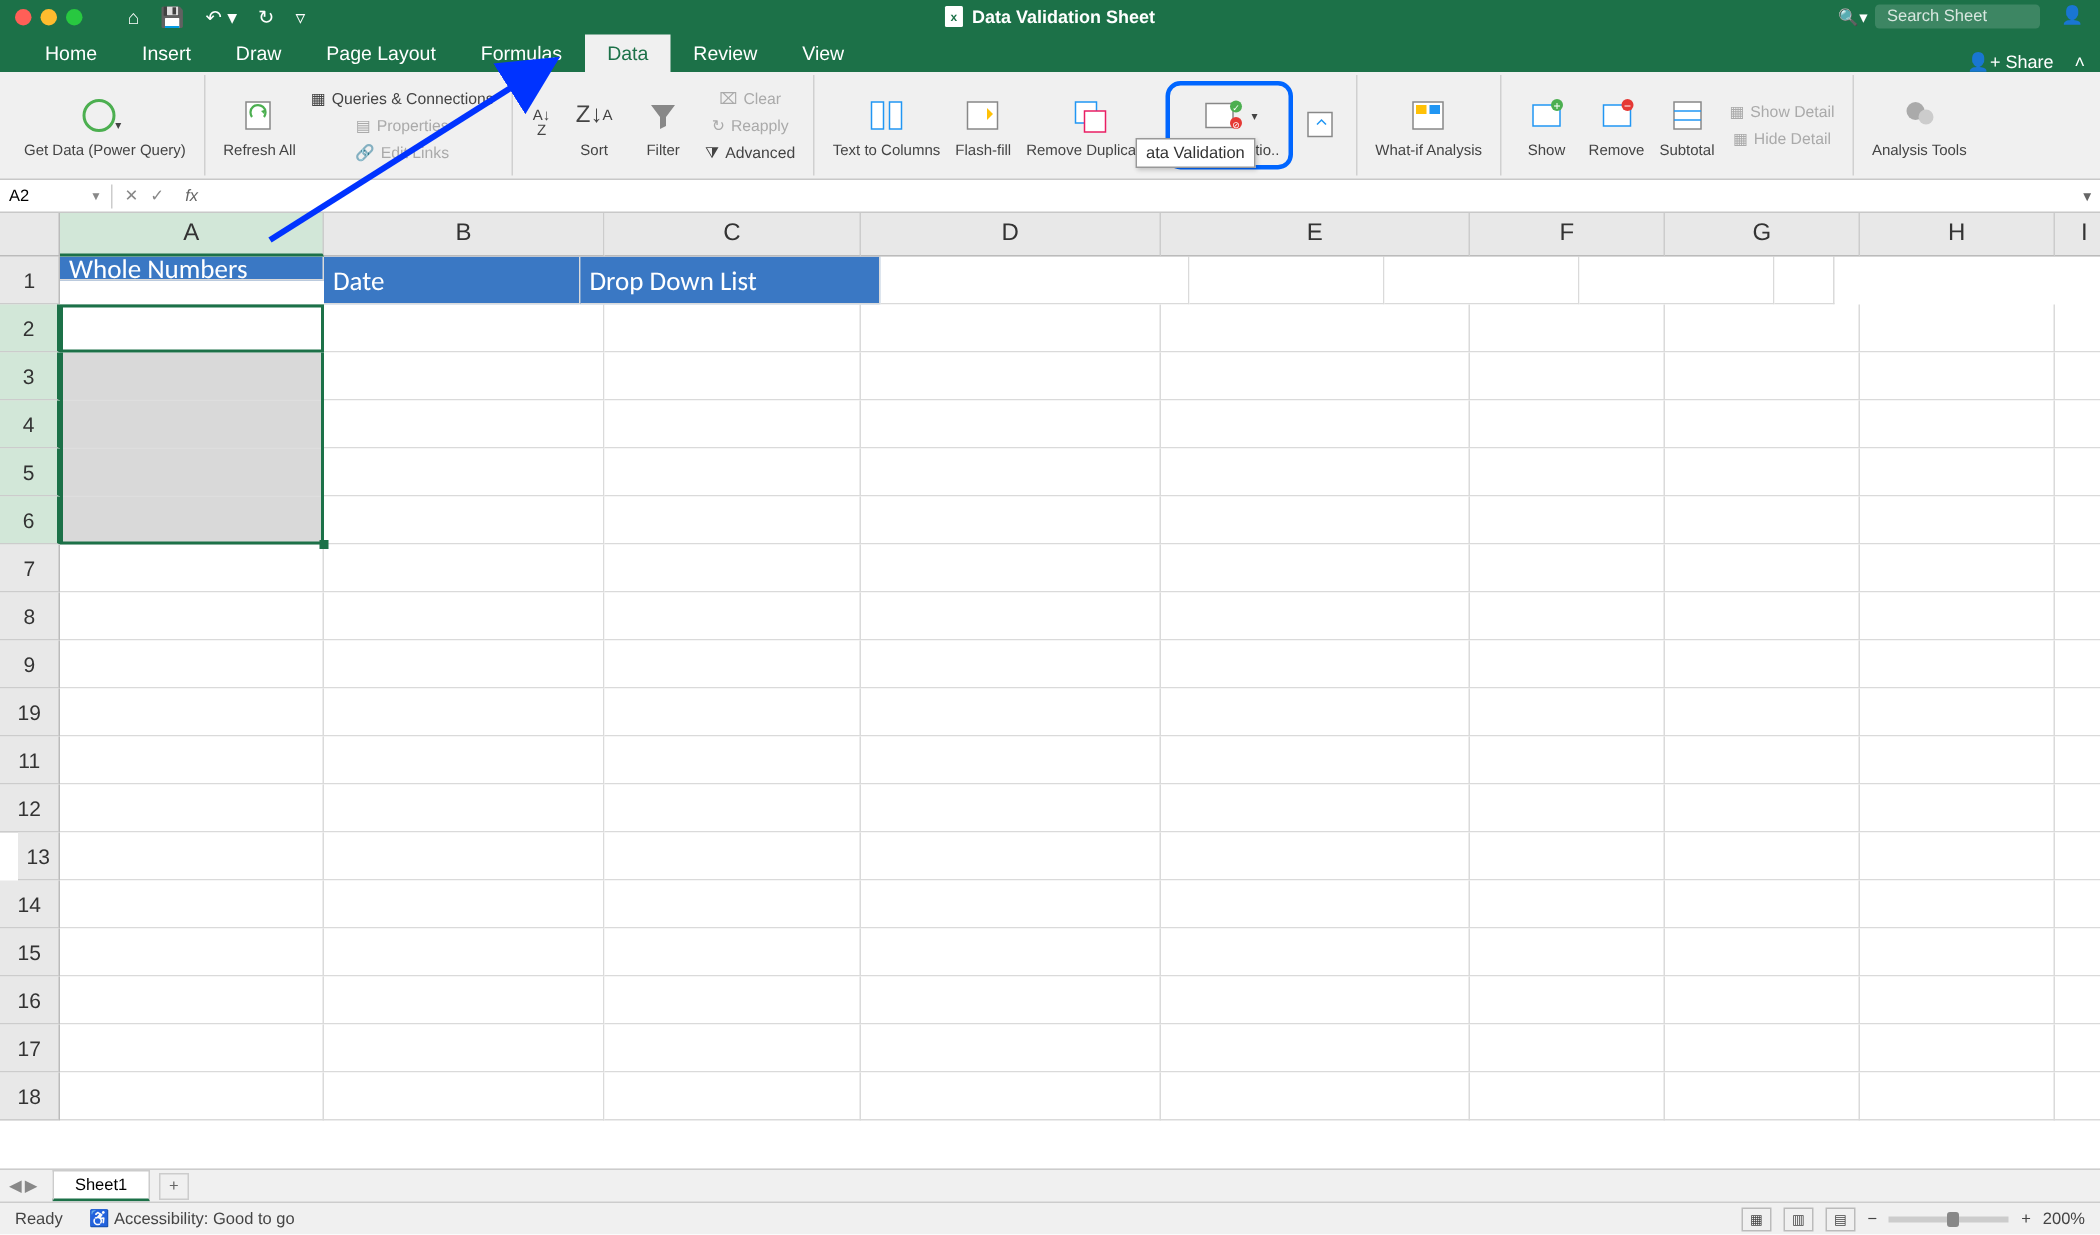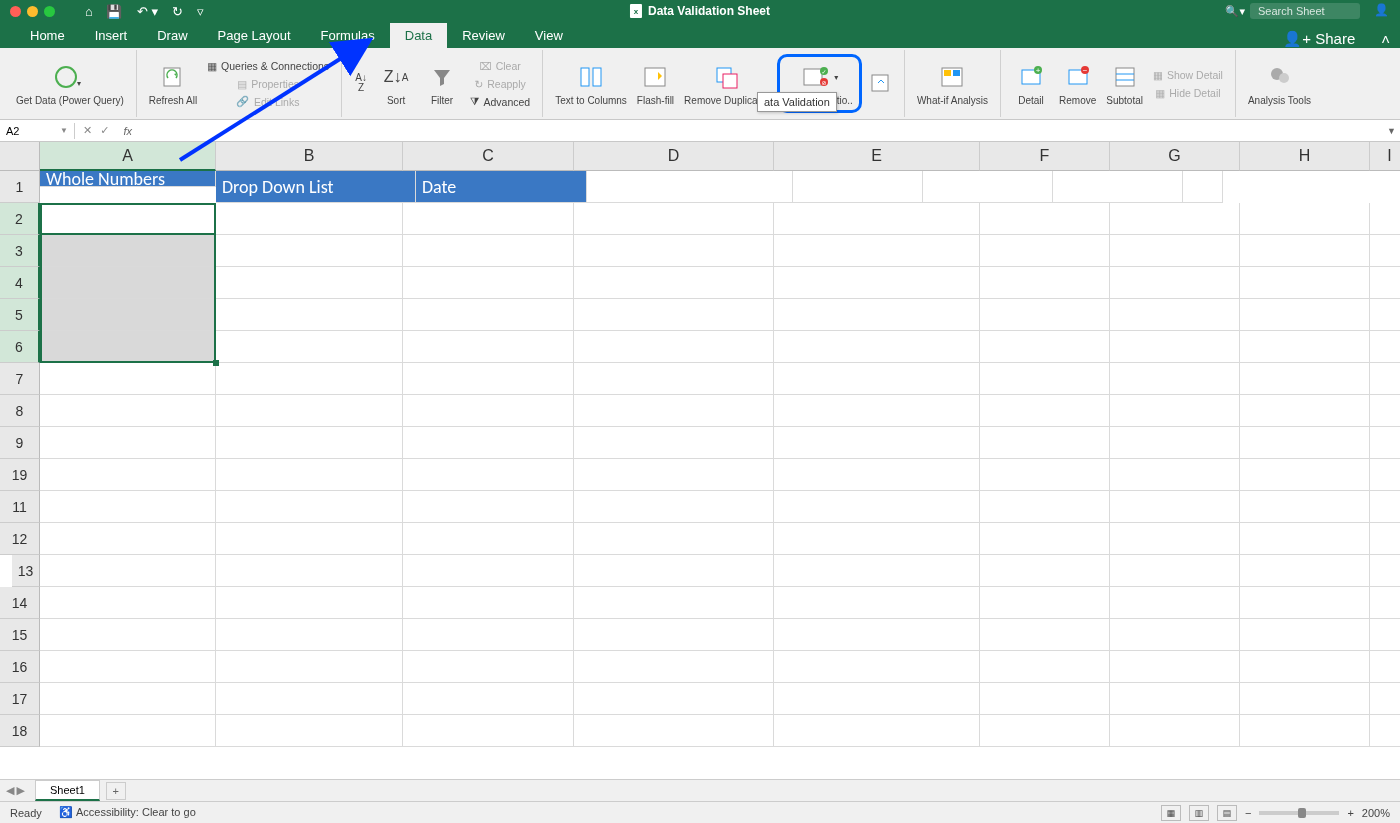--- a/index.html
+++ b/index.html
@@ -16,21 +16,21 @@
 .doc-icon { width: 12px; height: 14px; background: #fff; color: #1c7148; display: inline-flex; align-items: center; justify-content: center; font-size: 8px; font-weight: bold; border-radius: 1px; }
 .search-area { position: absolute; right: 40px; display: flex; align-items: center; gap: 5px; }
 .search-input { background: rgba(255,255,255,0.15); border: none; color: #fff; font-size: 11px; padding: 2px 8px; width: 110px; border-radius: 3px; }
 .search-input::placeholder { color: rgba(255,255,255,0.8); }
 .user-icon { position: absolute; right: 10px; width: 16px; height: 16px; }
 
 
 .ribbon-tabs { height: 26px; background: #1c7148; display: flex; align-items: flex-end; padding-left: 15px; color: #fff; font-size: 13px; position: relative; }
 .ribbon-tab { padding: 5px 15px; cursor: default; }
 .ribbon-tab.active { background: #f0f0f0; color: #1c7148; font-weight: 500; }
-.share-area { position: absolute; right: 10px; display: flex; align-items: center; gap: 26px; font-size: 15px; }
+.share-area { position: absolute; right: 10px; display: flex; align-items: center; gap: 14px; font-size: 12px; }
 
 
 .ribbon { height: 72px; background: #f0f0f0; border-bottom: 1px solid #c8c8c8; display: flex; align-items: stretch; padding: 2px 4px; }
 .rgroup { display: flex; align-items: center; padding: 2px 8px; border-right: 1px solid #d0d0d0; gap: 2px; }
 .rgroup:last-child { border-right: none; }
 .rbtn { display: flex; flex-direction: column; align-items: center; justify-content: center; padding: 2px 4px; cursor: default; font-size: 10px; color: #444; text-align: center; min-width: 44px; }
 .rbtn .ico { height: 32px; display: flex; align-items: center; justify-content: center; margin-bottom: 2px; }
 .rbtn-label { line-height: 1.1; }
 .rbtn.small { flex-direction: row; min-width: 0; font-size: 10.5px; padding: 1px 4px; gap: 4px; }
 .rbtn.small .ico { height: 14px; margin: 0; }
@@ -257,21 +257,21 @@
   </div>
   <div class="rgroup">
     <div class="rbtn">
       <div class="ico">
           <svg width="26" height="26">
             <rect x="4" y="6" width="18" height="14" fill="#fff" stroke="#2196f3"></rect>
             <circle cx="20" cy="6" r="4" fill="#4caf50"></circle>
             <text x="20" y="9" font-size="8" fill="#fff" text-anchor="middle">+</text>
           </svg>
         </div>
-      <div class="rbtn-label">Detail</div>
+      <div class="rbtn-label">Show</div>
     </div>
     <div class="rbtn">
       <div class="ico">
           <svg width="26" height="26">
             <rect x="4" y="6" width="18" height="14" fill="#fff" stroke="#2196f3"></rect>
             <circle cx="20" cy="6" r="4" fill="#e53935"></circle>
             <text x="20" y="9" font-size="8" fill="#fff" text-anchor="middle">−</text>
           </svg>
         </div>
       <div class="rbtn-label">Remove</div>
@@ -355,22 +355,22 @@
       <div class="rowhead" style="height: 32px; margin-left: 12px;">13</div>
       <div class="rowhead" style="height: 32px;">14</div>
       <div class="rowhead" style="height: 32px;">15</div>
       <div class="rowhead" style="height: 32px;">16</div>
       <div class="rowhead" style="height: 32px;">17</div>
       <div class="rowhead" style="height: 32px;">18</div>
     </div>
   <div class="cells" id="cells">
       <div class="crow">
         <div class="cell hdr" style="width: 176px; height: 16px;">Whole Numbers</div>
+        <div class="cell hdr" style="width: 171px; height: 32px;">Date</div>
         <div class="cell hdr" style="width: 200px; height: 32px;">Drop Down List</div>
-        <div class="cell hdr" style="width: 171px; height: 32px;">Date</div>
         <div class="cell" style="width: 206px; height: 32px;"></div>
         <div class="cell" style="width: 130px; height: 32px;"></div>
         <div class="cell" style="width: 130px; height: 32px;"></div>
         <div class="cell" style="width: 130px; height: 32px;"></div>
         <div class="cell" style="width: 40px; height: 32px;"></div>
       </div>
       <div class="crow">
         <div class="cell" style="width: 176px; height: 32px;"></div>
         <div class="cell" style="width: 187px; height: 32px;"></div>
         <div class="cell" style="width: 171px; height: 32px;"></div>
@@ -577,21 +577,21 @@
     <span>◀</span>
     <span>▶</span>
   </div>
   <div class="sheet-tab">Sheet1</div>
   <div class="add-sheet">+</div>
 </div>
 
 <div class="status-bar">
   <div class="status-left">
     <span>Ready</span>
-    <span>♿ <span>Accessibility: Clear to go</span></span>
+    <span>♿ <span>Accessibility: Good to go</span></span>
   </div>
   <div class="status-right">
     <div class="view-btn">▦</div>
     <div class="view-btn">▥</div>
     <div class="view-btn">▤</div>
     <span>−</span>
     <div class="zoom-slider"></div>
     <span>+</span>
     <span>200%</span>
   </div>

